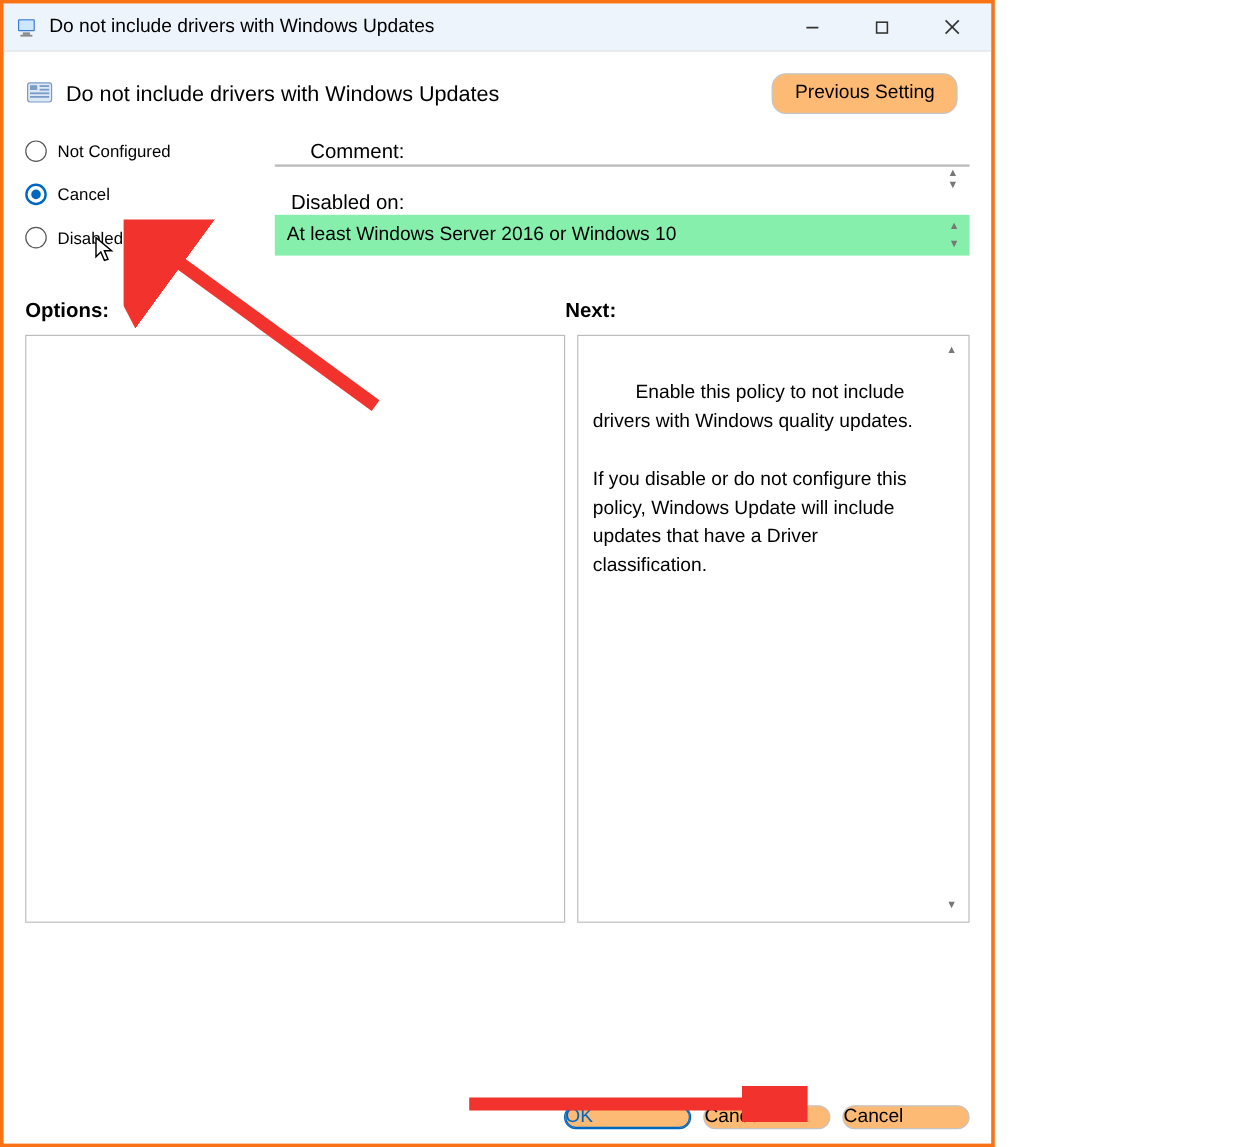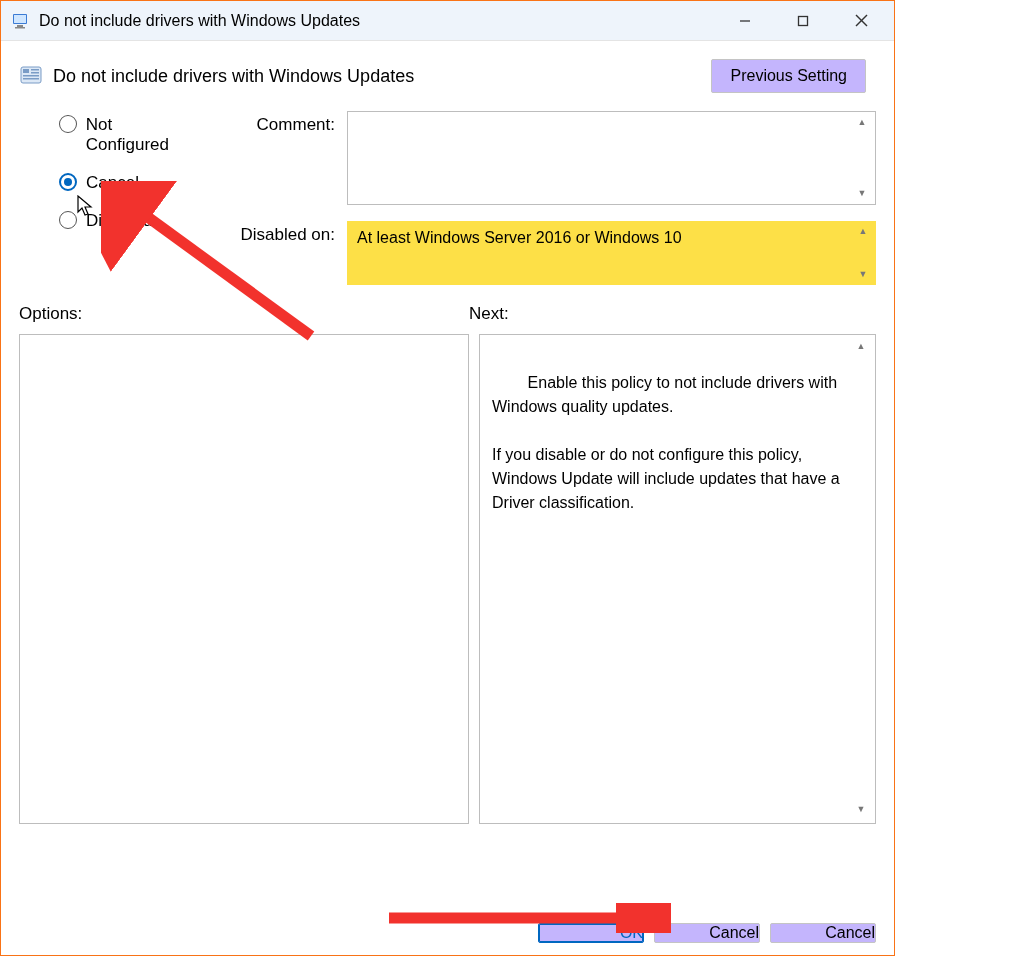--- a/index.html
+++ b/index.html
@@ -1,64 +1,64 @@
 <!DOCTYPE html>
 <html><head>
 <meta charset="utf-8">
 <style>
   * { box-sizing: border-box; }
   html, body { margin:0; padding:0; font-family: "Segoe UI", Tahoma, sans-serif; font-size:15px; color:#000; }
   body { background:#fff; }
   .window {
-    width:895px; height:956px; border:1px solid #f97316; background:#fff; position:relative; overflow:hidden;
+    width:829px; height:956px; border:3px solid #f97316; background:#fff; position:relative; overflow:hidden;
   }
   .titlebar {
     height:40px; background:#eef4fb; display:flex; align-items:center; padding:0 4px 0 10px;
     border-bottom:1px solid #e4e4e4;
   }
   .titlebar .title-icon { width:20px; height:20px; margin-right:8px; }
   .titlebar .title-text { flex:0 0 auto; font-size:16px; }
   .titlebar .spacer { flex:1 1 auto; }
   .winbtn { width:58px; height:40px; display:flex; align-items:center; justify-content:center; }
   .client { padding:18px 18px 8px 18px; }
   .hdr-row { display:flex; align-items:center; margin-bottom:18px; }
   .hdr-icon { width:24px; height:24px; margin-right:10px; }
   .hdr-title { font-size:18px; flex:1 1 auto; }
   .btn {
-    background:#c4b5fd; border:1px solid #c4c4c4; border-radius:2px; padding:7px 18px; font-size:16px;
+    background:#fdba74; border:1px solid #c4c4c4; border-radius:12px; padding:7px 18px; font-size:16px;
     cursor:pointer; font-family:inherit;
   }
   .btn-primary { border-color:#0067c0; color:#0067c0; box-shadow:0 0 0 1px #0067c0 inset; }
   .config-row { display:flex; gap:28px; }
   .radios { width:180px; padding-top:4px; }
-  .radio-item { display:flex; align-items:flex-start; margin-bottom:18px; font-size:17px; cursor:pointer; position:relative;margin-left:40px; }
+  .radio-item { display:flex; align-items:center; margin-bottom:18px; font-size:14px; cursor:pointer; position:relative; }
   .radio-circle {
     width:18px; height:18px; border:1.5px solid #555; border-radius:50%; margin-right:9px;
     display:flex; align-items:center; justify-content:center;
   }
   .radio-item.sel .radio-circle { border-color:#0067c0; border-width:2px; }
   .radio-item.sel .radio-dot { width:8px; height:8px; background:#0067c0; border-radius:50%; }
   .fields { flex:1; }
-  .frow { display:flex; margin-bottom:16px; }
+  .frow { display:flex; margin-bottom:16px;flex-direction:column; }
   .flabel { width:120px; font-size:17px; padding-top:4px; text-align:right; padding-right:12px; }
   .comment-box {
     flex:1; height:94px; border:1px solid #bdbdbd; background:#fff; position:relative;
   }
   .supported-box {
-    flex:1; height:64px; border:none; background:#fde047; padding:8px 34px 8px 10px; font-size:16px; position:relative;
+    flex:1; height:64px; border:none; background:#86efac; padding:8px 34px 8px 10px; font-size:16px; position:relative;
   }
   .spin-btns { position:absolute; right:2px; top:1px; bottom:2px; width:22px; display:flex; flex-direction:column; justify-content:space-between; }
   .spin { width:22px; height:18px; display:flex; align-items:center; justify-content:center; color:#777; cursor:pointer; font-size:9px; }
-  .section-labels { display:flex; margin-top:3px; margin-bottom:10px; font-size:17px; }
+  .section-labels { display:flex; margin-top:20px; margin-bottom:10px; font-size:17px;font-weight:bold; }
   .section-labels .opt-l { width:450px; }
   .panes { display:flex; gap:10px; }
   .options-pane { width:450px; height:490px; border:1px solid #bdbdbd; background:#fff; }
   .help-pane { flex:1; height:490px; border:1px solid #bdbdbd; background:#fff; padding:12px 30px 12px 12px; font-size:16px; line-height:1.5; position:relative; white-space:pre-wrap; }
   .footer { position:absolute; bottom:12px; right:18px; display:flex; gap:10px; }
-  .footer .btn { width:106px; padding:0 0; text-align:right; }
+  .footer .btn { width:106px; padding:0 0; text-align:left; }
   
   .arrow { position:absolute; pointer-events:none; }
   .cursor { position:absolute; }
 </style>
 </head>
 <body>
 
 <div class="window">
 
   <div class="titlebar">

